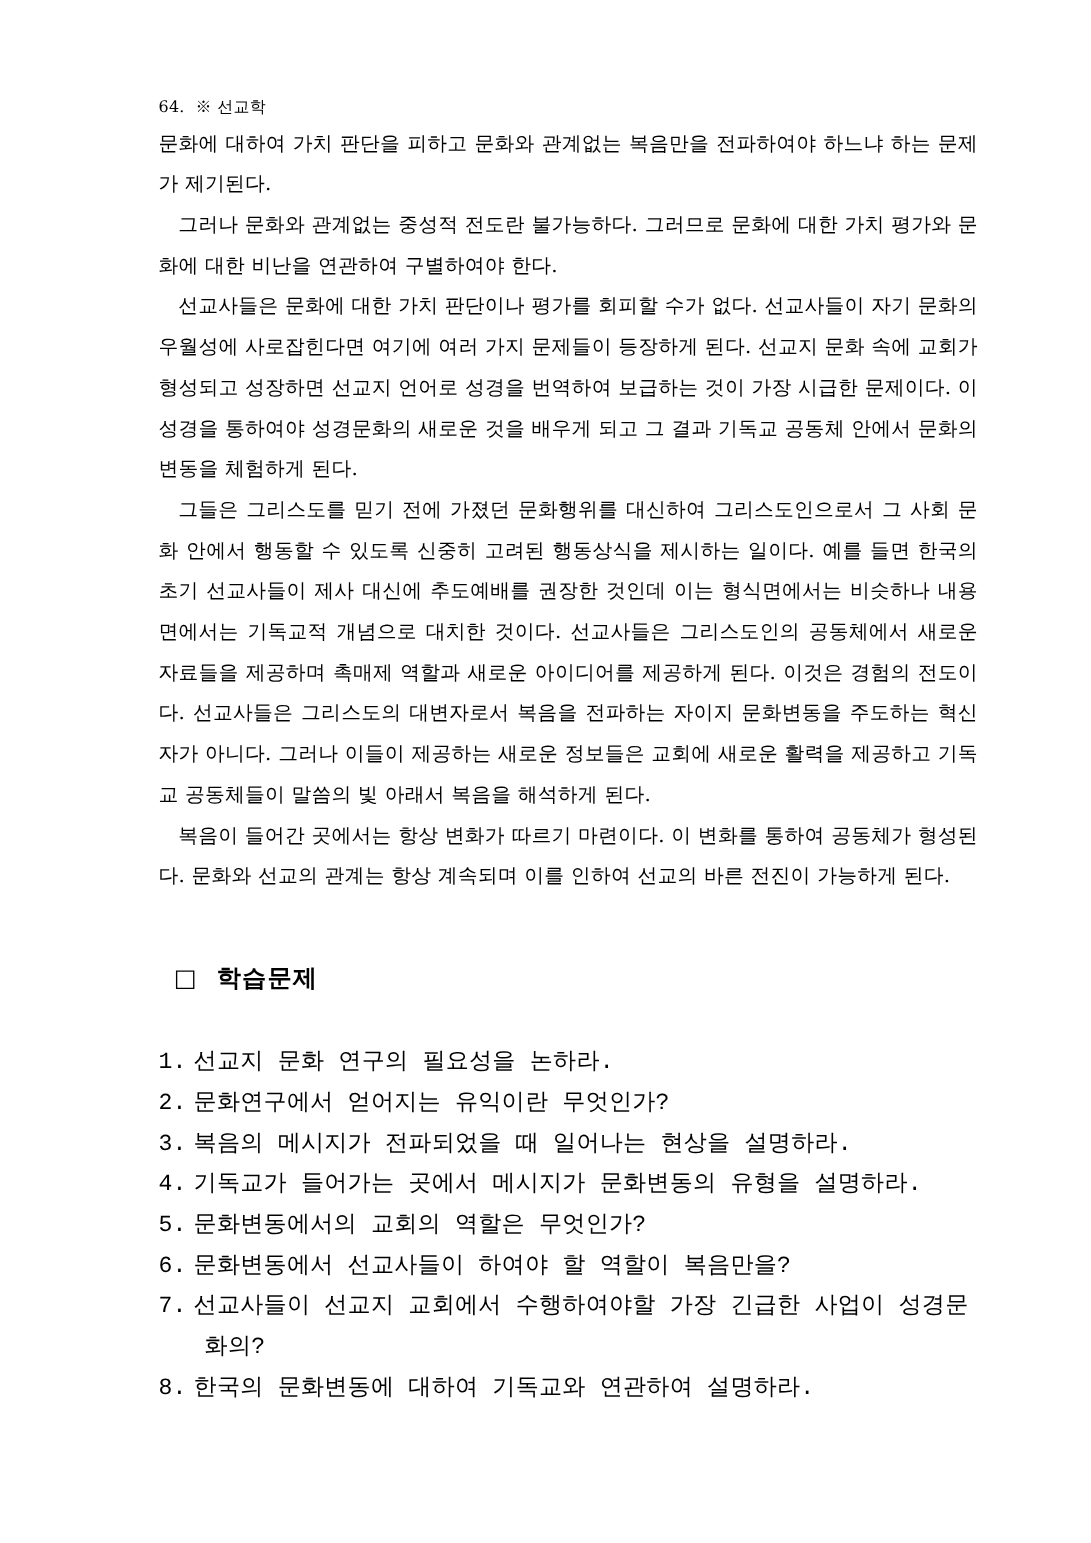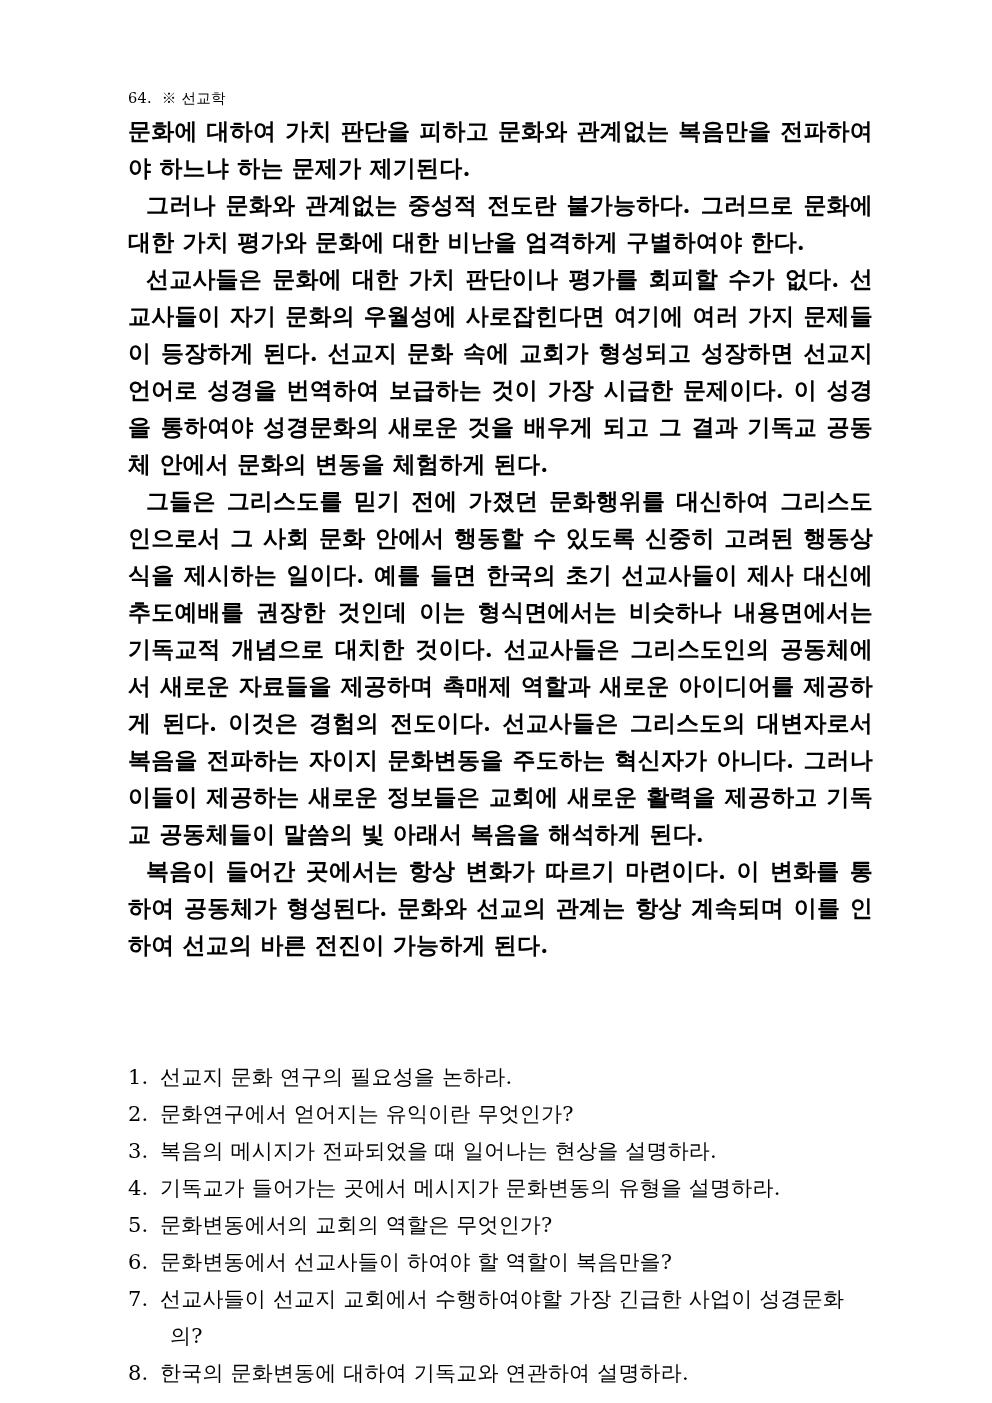--- a/index.html
+++ b/index.html
@@ -19,45 +19,44 @@
     position: relative;
     width: 992px;
     height: 1403px;
     box-sizing: border-box;
     padding: 0;
     overflow: hidden;
   }
 
   .content {
     position: absolute;
-    left: 128px;
+    left: 144px;
     top: 88px;
     width: 745px;
   }
 
   
   .page-header {
     font-size: 14.5px;
     line-height: 20px;
     letter-spacing: 0.3px;
     white-space: pre;
     margin: 0 0 4px 0;
     color: #000;
   }
 
   
   .para {
-    font-size: 23px;
+    font-size: 18px;
     line-height: 37px;
     text-align: justify;
     text-justify: inter-character;
     margin: 0;
     word-break: break-all;
     letter-spacing: 0.2px;
-    font-weight: bold;
   }
   .para.indent {
     text-indent: 18px;
   }
   .para.first {
     text-indent: 0;
   }
 
   
   .section-heading {
@@ -70,20 +69,21 @@
     white-space: pre;
   }
   .spacer-before-heading { height: 56px; }
   .spacer-after-heading  { height: 40px; }
 
   
   .questions {
     list-style: none;
     margin: 0;
     padding: 0;
+    font-family: Liberation Mono, monospace;
   }
   .question-item {
     font-size: 21px;
     line-height: 37px;
     margin: 0;
     padding-left: 42px;
     text-indent: -42px;
     letter-spacing: 0.2px;
     text-align: left;
     max-width: 735px;
@@ -101,30 +101,31 @@
 </head>
 <body>
 
 <div class="page">
   <div class="content">
 
     <div class="page-header">64.  ※ 선교학</div>
 
     <p class="para first">문화에 대하여 가치 판단을 피하고 문화와 관계없는 복음만을 전파하여야 하느냐 하는 문제가 제기된다.</p>
 
-    <p class="para indent">그러나 문화와 관계없는 중성적 전도란 불가능하다. 그러므로 문화에 대한 가치 평가와 문화에 대한 비난을 엄격하게 구별하여야 한다.</p>
+    <p class="para indent">그러나 문화와 관계없는 중성적 전도란 불가능하다. 그러므로 문화에 대한 가치 평가와 문화에 대한 비난을 연관하여 구별하여야 한다.</p>
 
     <p class="para indent">선교사들은 문화에 대한 가치 판단이나 평가를 회피할 수가 없다. 선교사들이 자기 문화의 우월성에 사로잡힌다면 여기에 여러 가지 문제들이 등장하게 된다. 선교지 문화 속에 교회가 형성되고 성장하면 선교지 언어로 성경을 번역하여 보급하는 것이 가장 시급한 문제이다. 이 성경을 통하여야 성경문화의 새로운 것을 배우게 되고 그 결과 기독교 공동체 안에서 문화의 변동을 체험하게 된다.</p>
 
     <p class="para indent">그들은 그리스도를 믿기 전에 가졌던 문화행위를 대신하여 그리스도인으로서 그 사회 문화 안에서 행동할 수 있도록 신중히 고려된 행동상식을 제시하는 일이다. 예를 들면 한국의 초기 선교사들이 제사 대신에 추도예배를 권장한 것인데 이는 형식면에서는 비슷하나 내용면에서는 기독교적 개념으로 대치한 것이다. 선교사들은 그리스도인의 공동체에서 새로운 자료들을 제공하며 촉매제 역할과 새로운 아이디어를 제공하게 된다. 이것은 경험의 전도이다. 선교사들은 그리스도의 대변자로서 복음을 전파하는 자이지 문화변동을 주도하는 혁신자가 아니다. 그러나 이들이 제공하는 새로운 정보들은 교회에 새로운 활력을 제공하고 기독교 공동체들이 말씀의 빛 아래서 복음을 해석하게 된다.</p>
 
     <p class="para indent">복음이 들어간 곳에서는 항상 변화가 따르기 마련이다. 이 변화를 통하여 공동체가 형성된다. 문화와 선교의 관계는 항상 계속되며 이를 인하여 선교의 바른 전진이 가능하게 된다.</p>
 
     <div class="spacer-before-heading"></div>
 
+    <div class="section-heading">□  학습문제</div>
 
     <div class="spacer-after-heading"></div>
 
     <ul class="questions">
       <li class="question-item">
         <span class="question-num">1.</span><span class="question-text">선교지 문화 연구의 필요성을 논하라.</span>
       </li>
       <li class="question-item">
         <span class="question-num">2.</span><span class="question-text">문화연구에서 얻어지는 유익이란 무엇인가?</span>
       </li>

